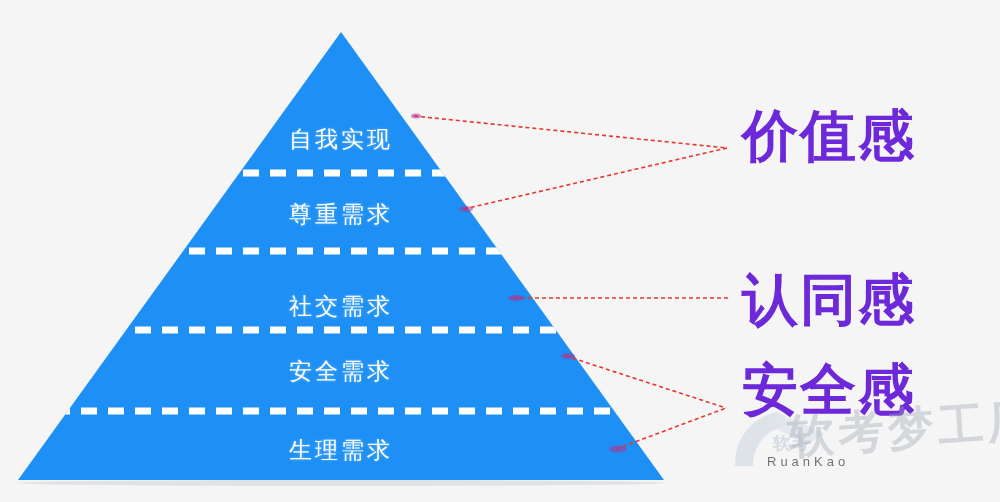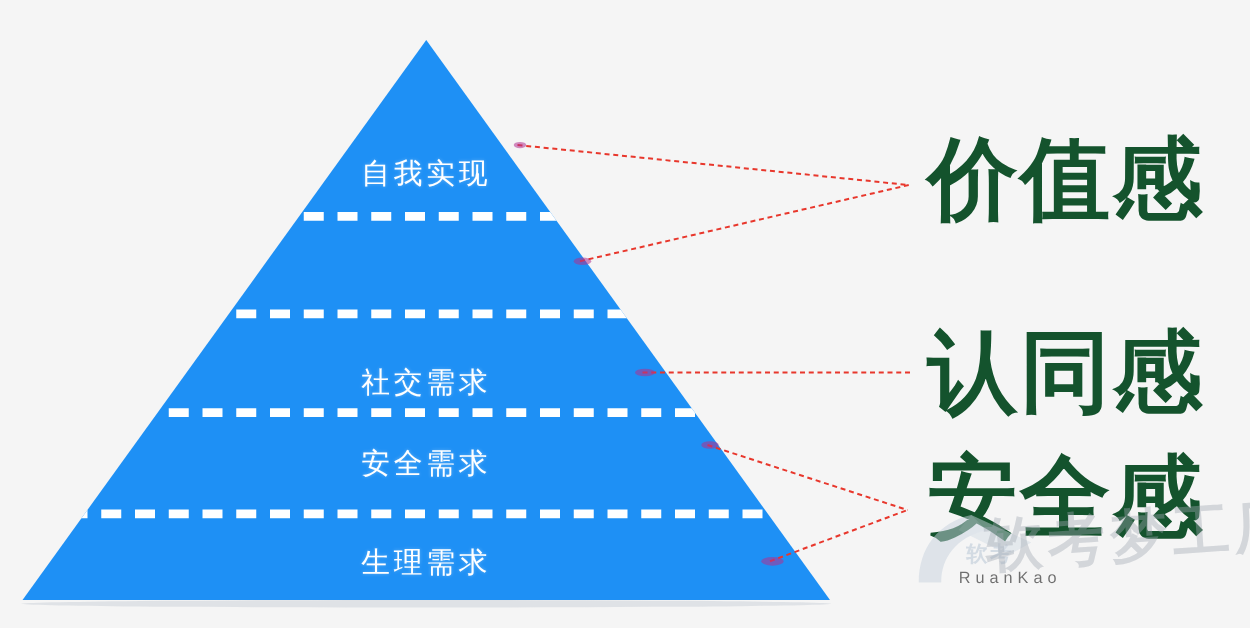--- a/index.html
+++ b/index.html
@@ -70,30 +70,30 @@
   .connectors {
     position: absolute;
     left: 0;
     top: 0;
     pointer-events: none;
   }
 
   
   .callout {
     position: absolute;
-    color: #14532d;
+    color: #6d28d9;
     font-weight: 700;
-    font-size: 72px;
+    font-size: 56px;
     letter-spacing: 2px;
     white-space: nowrap;
     line-height: 1;
     font-family: Liberation Sans, sans-serif;
   }
   .callout.c0 { left: 742px; top: 108px; }
-  .callout.c1 { left: 742px; top: 262px; }
+  .callout.c1 { left: 742px; top: 272px; }
   .callout.c2 { left: 742px; top: 362px; }
 
   
   .watermark {
     position: absolute;
     pointer-events: none;
     user-select: none;
   }
   .wm-logo {
     left: 729px;
@@ -153,20 +153,21 @@
 
         <g clip-path="url(#pyrClip)" stroke="#ffffff" stroke-width="7" stroke-dasharray="16 11" stroke-linecap="butt">
           <line x1="0" y1="173" x2="700" y2="173"></line>
           <line x1="0" y1="251" x2="700" y2="251"></line>
           <line x1="0" y1="330" x2="700" y2="330"></line>
           <line x1="0" y1="411" x2="700" y2="411"></line>
         </g>
       </svg>
 
       <div class="tier-label t0">自我实现</div>
+      <div class="tier-label t1">尊重需求</div>
       <div class="tier-label t2">社交需求</div>
       <div class="tier-label t3">安全需求</div>
       <div class="tier-label t4">生理需求</div>
     </div>
 
     <svg class="connectors" width="1000" height="502" viewBox="0 0 1000 502">
       <g stroke="#e8372c" stroke-width="1.6" stroke-dasharray="4 3" fill="none">
         <line x1="414" y1="116" x2="727" y2="148"></line>
         <line x1="464" y1="209" x2="727" y2="148"></line>
         <line x1="514" y1="298" x2="729" y2="298"></line>

